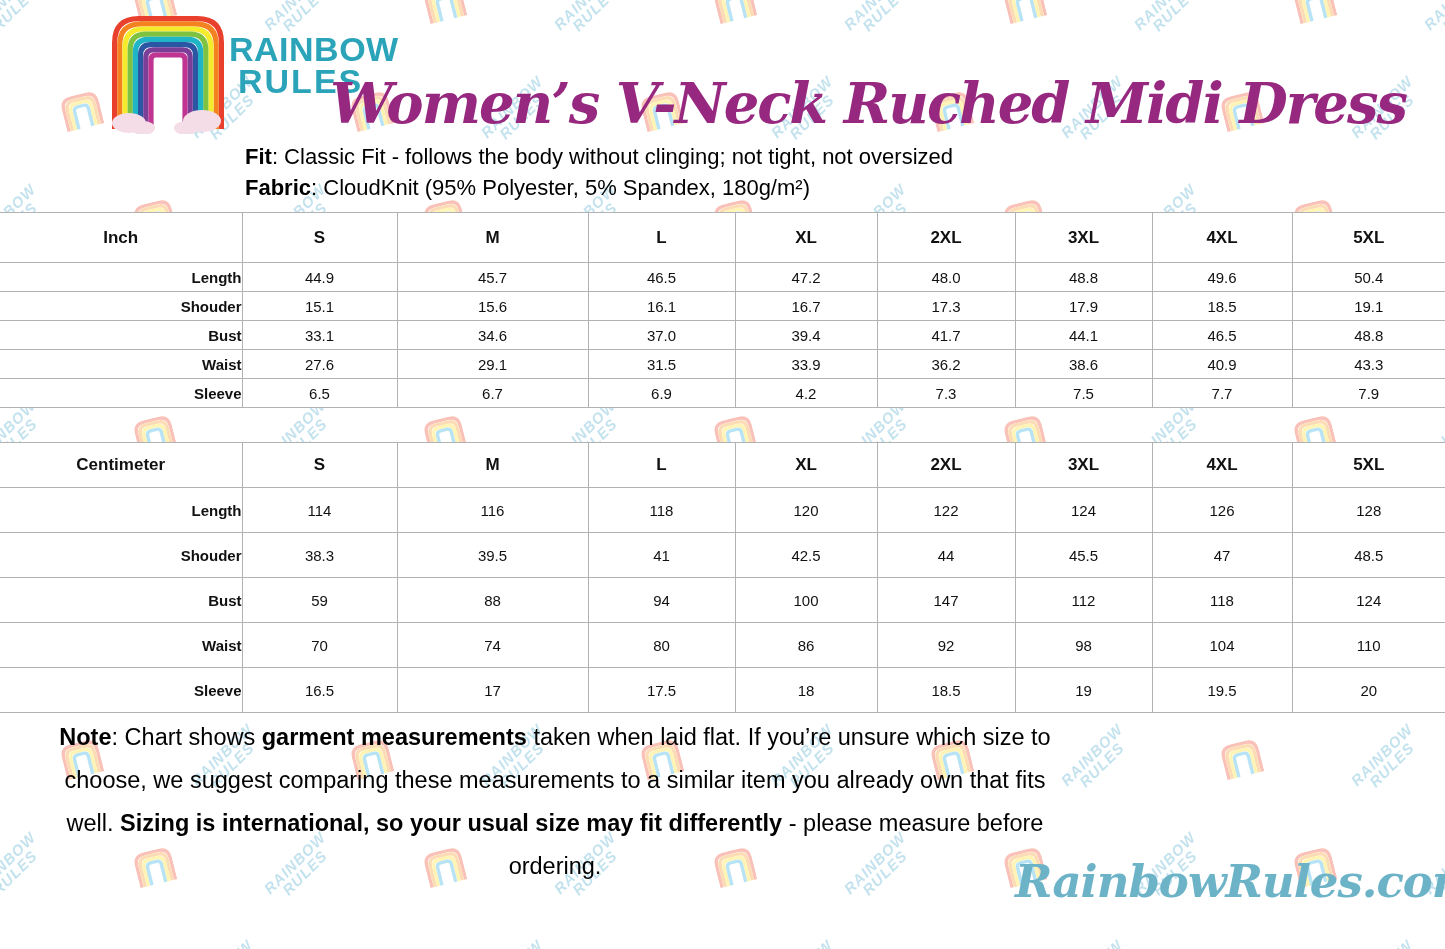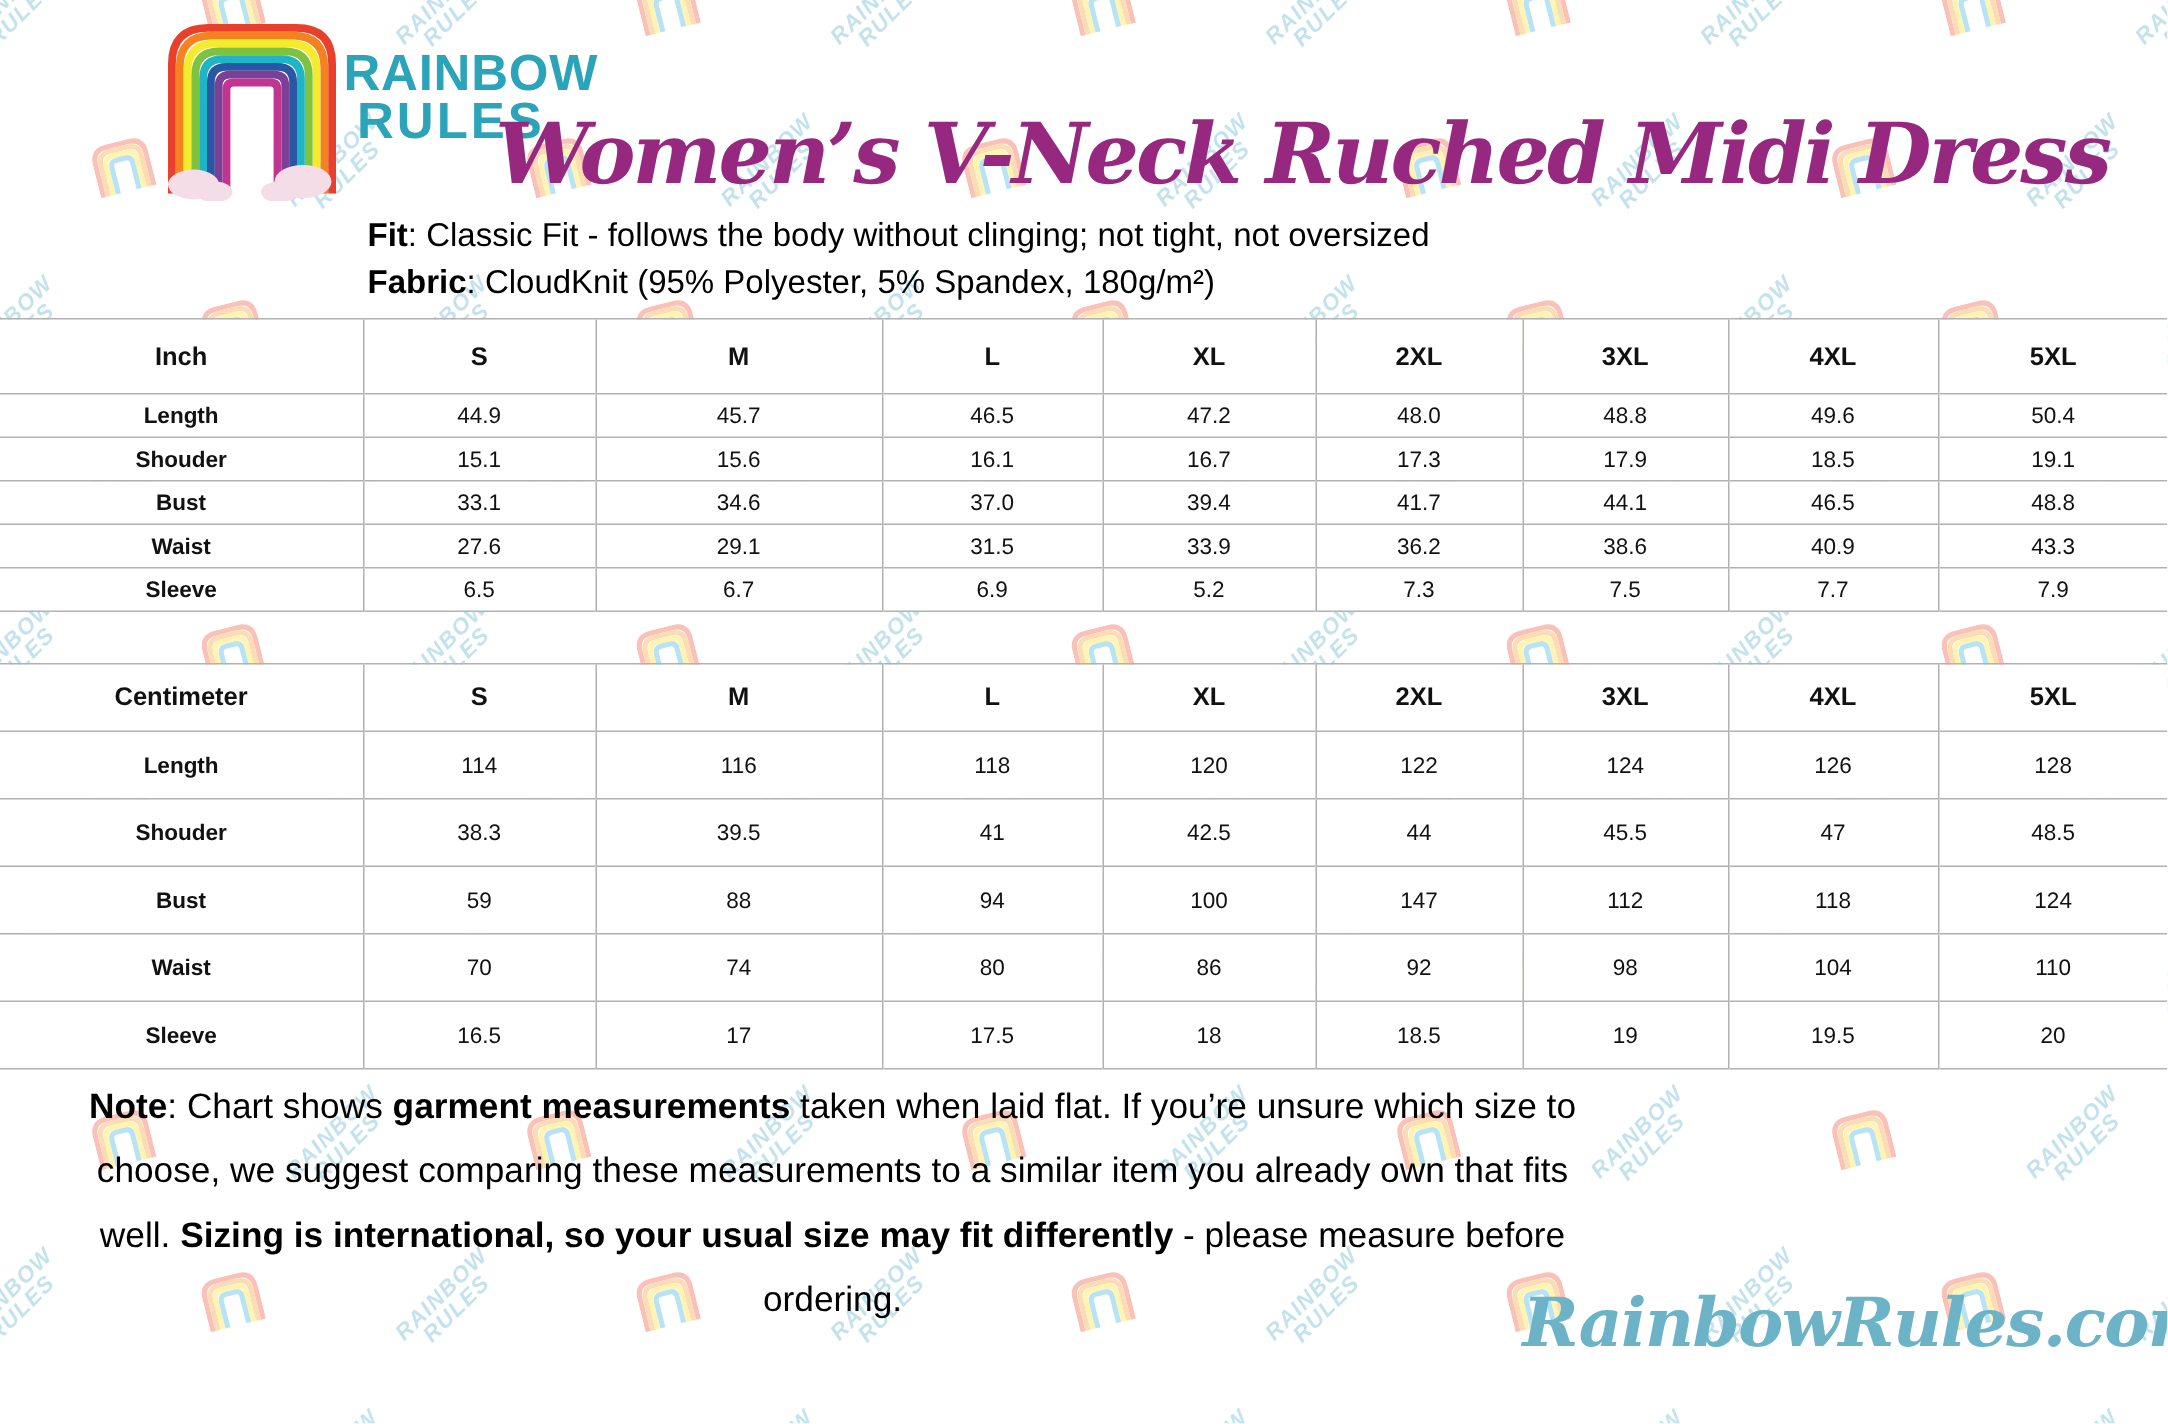--- a/index.html
+++ b/index.html
@@ -24,21 +24,21 @@
   .product-info{position:absolute;left:245px;top:141px;z-index:1;font-size:22px;line-height:31px;color:#000;}
   .product-info b{font-weight:bold;}
   
   table.size-table{position:absolute;left:0;z-index:1;width:1445px;border-collapse:collapse;
                    table-layout:fixed;border-bottom:1px solid #b2b2b2;}
   table.size-table th,table.size-table td{border-top:1px solid #b2b2b2;border-left:1px solid #b2b2b2;
                    background:#fff;text-align:center;vertical-align:middle;padding:0;}
   table.size-table th:first-child,table.size-table td:first-child{border-left:none;}
   table.size-table th{font-size:17px;font-weight:bold;}
   table.size-table td{font-size:15px;}
-  table.size-table td.rowlabel{font-weight:bold;}
+  table.size-table td.rowlabel{font-weight:bold;text-align:right;}
   #table-inch{top:212px;}
   #table-inch th{height:49px;}
   #table-inch td{height:28px;}
   #table-cm{top:442px;}
   #table-cm th{height:44px;}
   #table-cm td{height:44px;}
   
   .note{position:absolute;left:50px;top:716px;width:1010px;z-index:1;text-align:center;
         font-size:23.5px;line-height:43px;color:#000;margin:0;}
   .note b{font-weight:bold;}
@@ -846,21 +846,21 @@
           <td>36.2</td>
           <td>38.6</td>
           <td>40.9</td>
           <td>43.3</td>
         </tr>
         <tr>
           <td class="rowlabel">Sleeve</td>
           <td>6.5</td>
           <td>6.7</td>
           <td>6.9</td>
-          <td>5.2</td>
+          <td>4.2</td>
           <td>7.3</td>
           <td>7.5</td>
           <td>7.7</td>
           <td>7.9</td>
         </tr>
       </tbody>
     </table>
   <table class="size-table" id="table-cm">
       <colgroup>
         <col style="width: 242px;">

